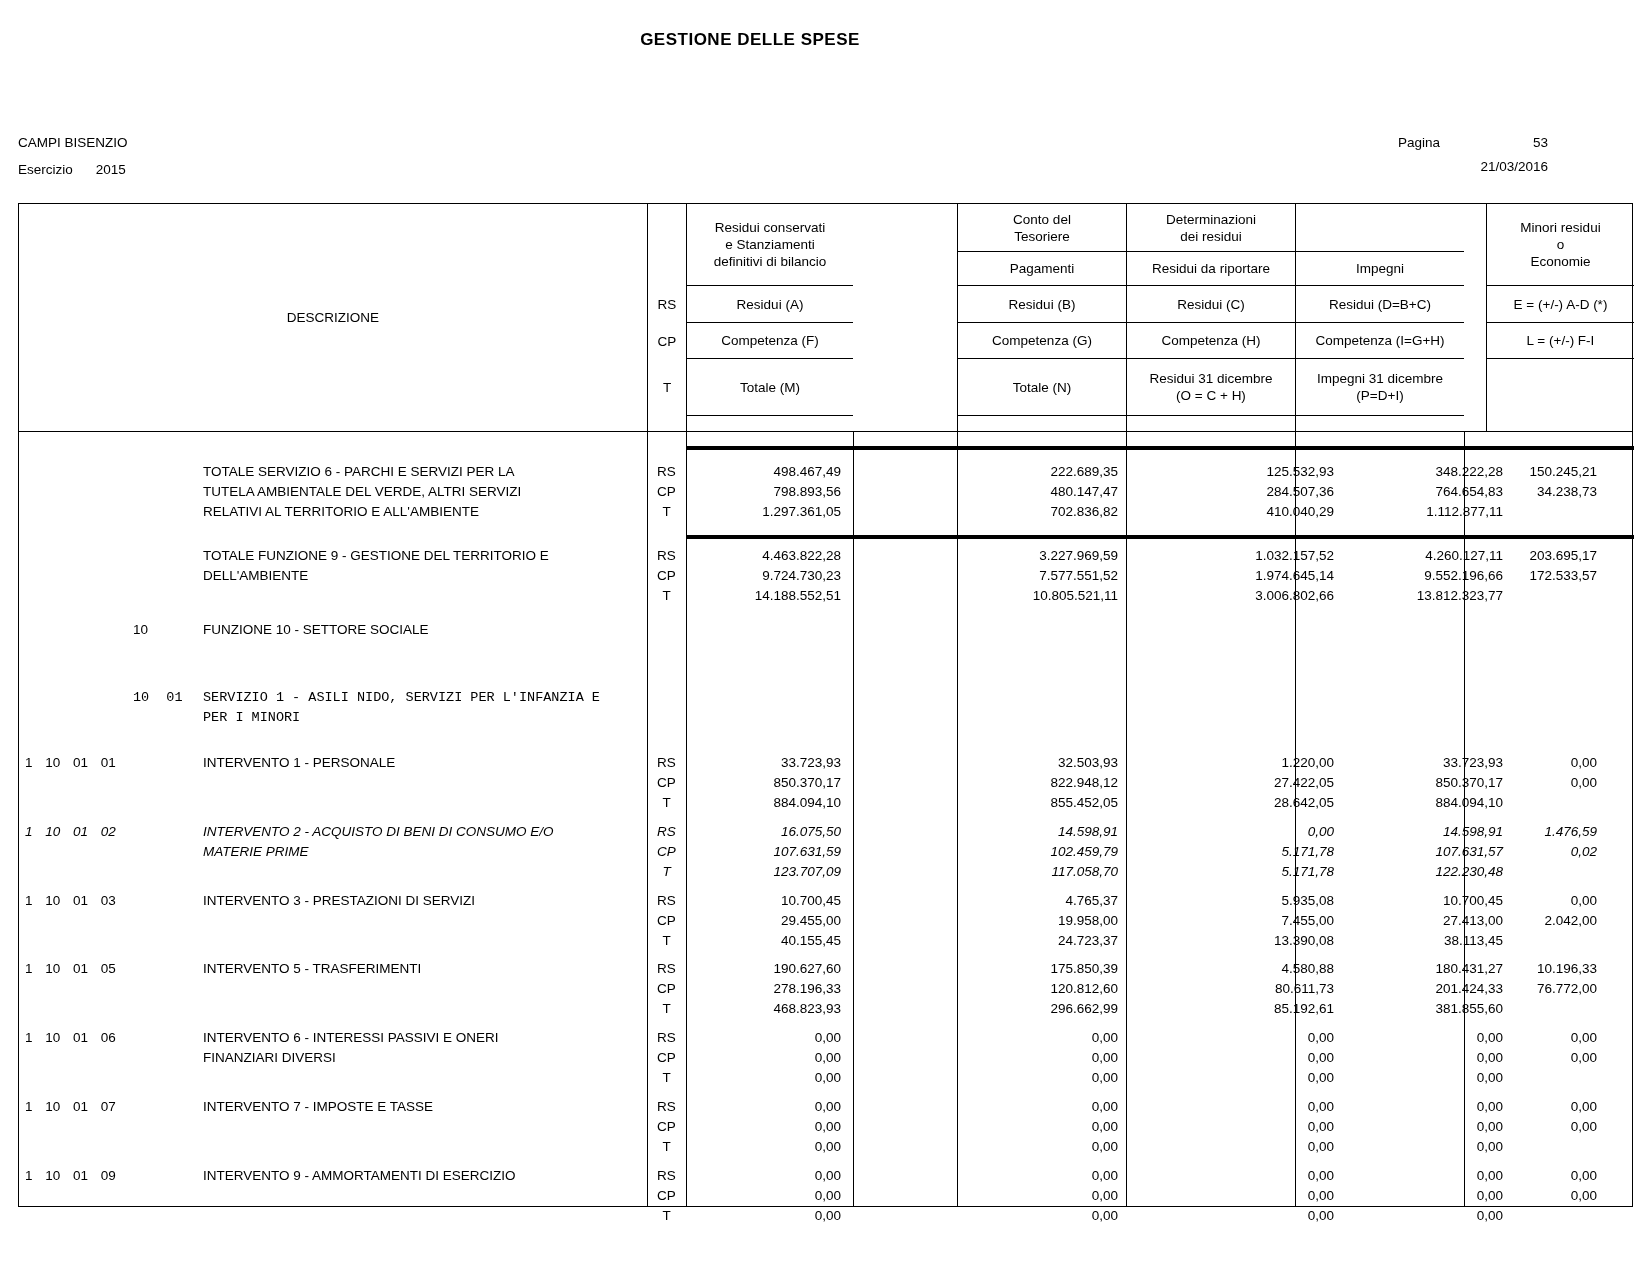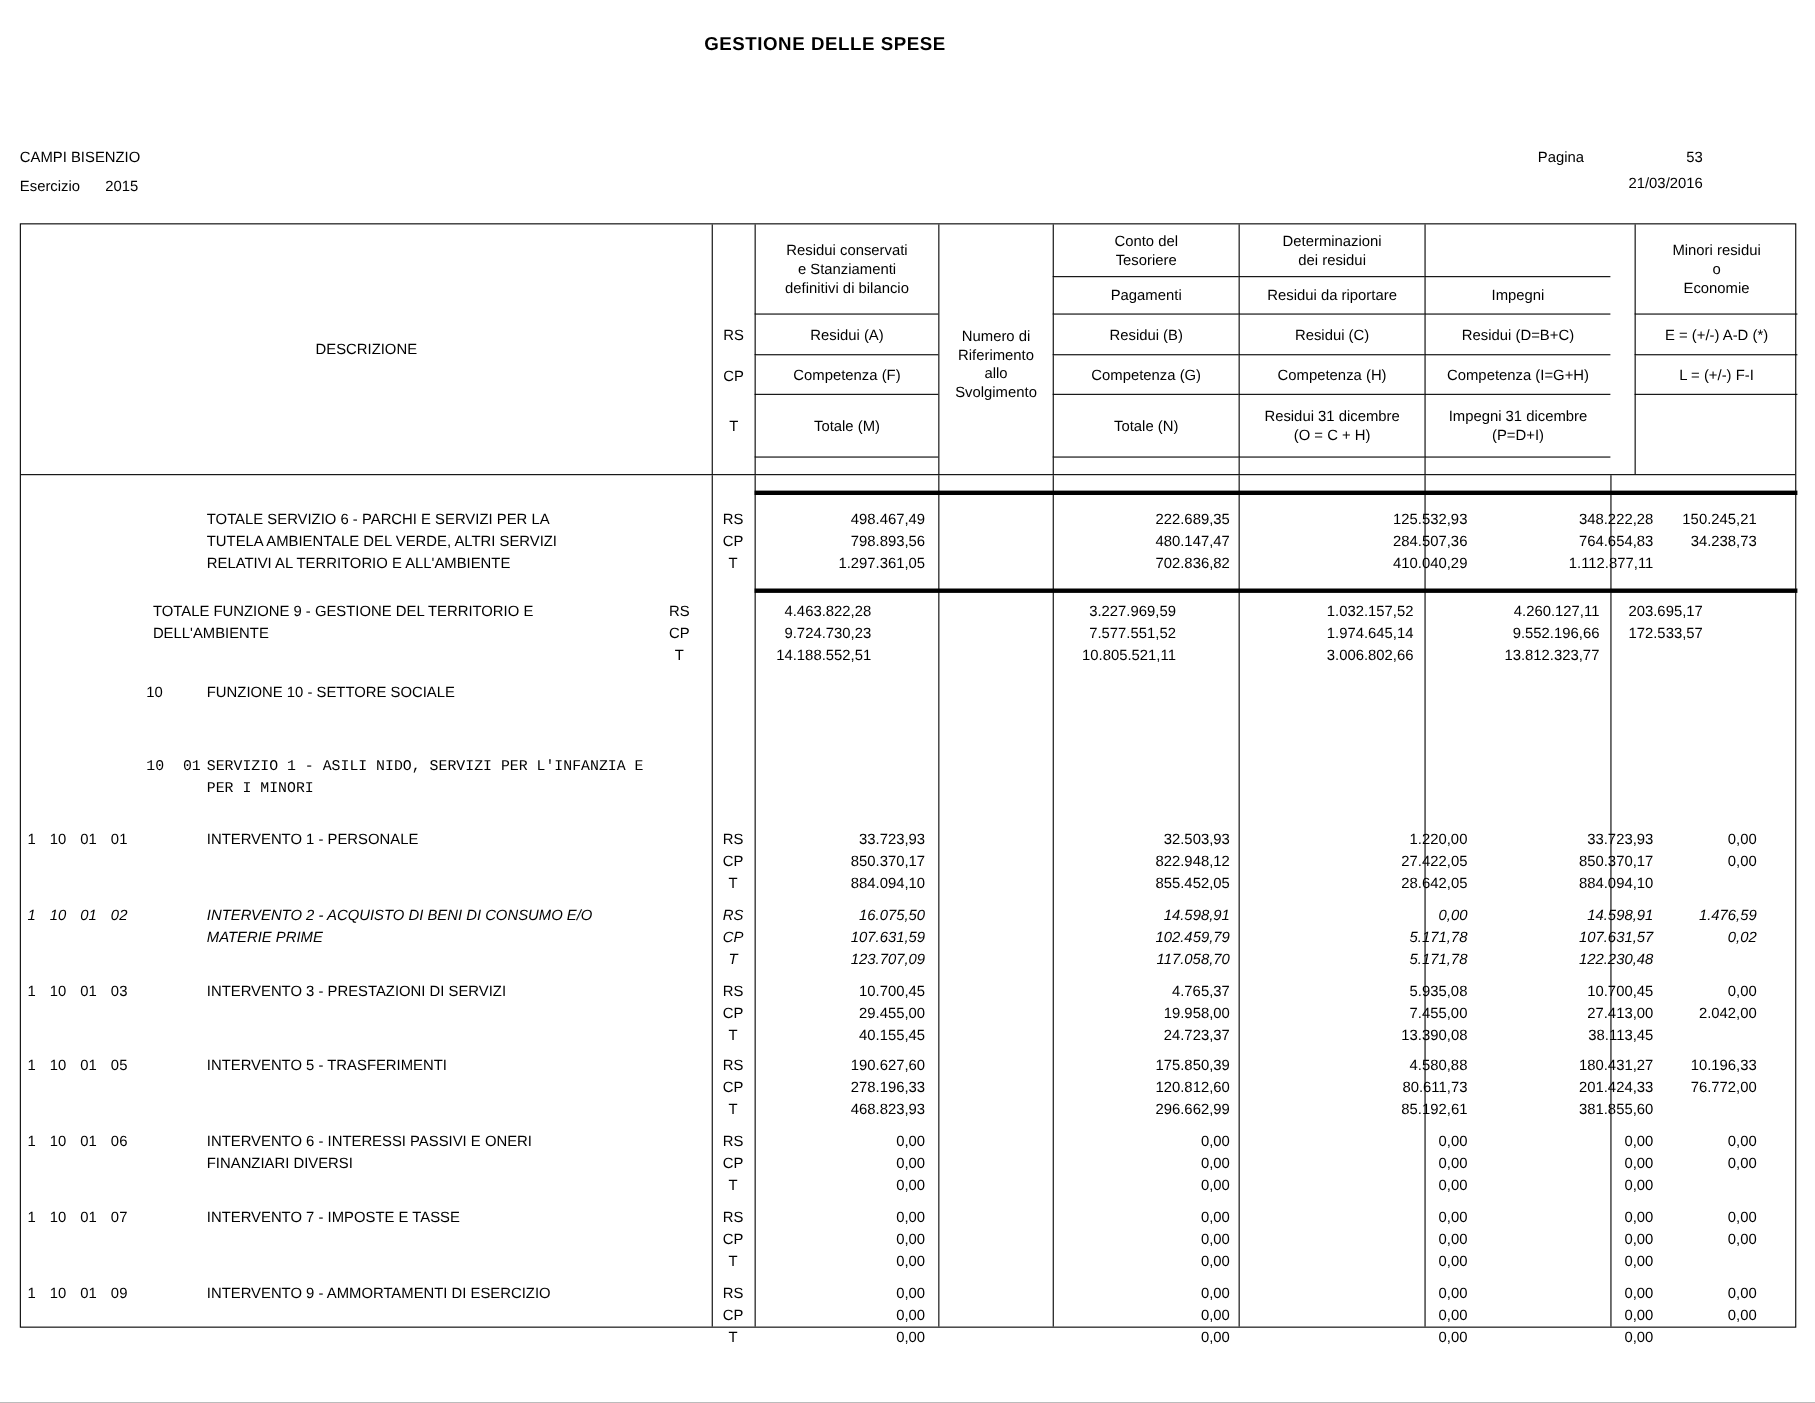--- a/index.html
+++ b/index.html
@@ -45,32 +45,32 @@
   
   .tbody { position: relative; height: 774px; }
   .vl { position: absolute; top: 0; bottom: 0; width: 1px; background: #000; }
   .vl1 { left: 628px; } .vl2 { left: 667px; } .vl3 { left: 834px; } .vl4 { left: 938px; }
   .vl5 { left: 1107px; } .vl6 { left: 1276px; } .vl7 { left: 1445px; }
   .rule { position: absolute; left: 667px; width: 948px; height: 4px; background: #000; }
   .rule-a { top: 14px; } .rule-b { top: 103px; }
 
   .drow { display: flex; align-items: flex-start; }
   .drow:nth-child(1)  { padding-top: 30px; }
-  .drow:nth-child(2)  { padding-top: 24px; justify-content: flex-end; }
+  .drow:nth-child(2)  { padding-top: 24px; }
   .drow:nth-child(3)  { padding-top: 14px; }
   .drow:nth-child(4)  { padding-top: 8px; font-family: Liberation Mono, monospace;  }
   .drow:nth-child(5)  { padding-top: 5px;  }
   .drow:nth-child(6)  { padding-top: 9px; font-style: italic;  }
   .drow:nth-child(7)  { padding-top: 9px;  }
   .drow:nth-child(8)  { padding-top: 8px;  }
   .drow:nth-child(9)  { padding-top: 9px;  }
   .drow:nth-child(10) { padding-top: 9px;  }
   .drow:nth-child(11) { padding-top: 9px;  }
   .c { flex: none; line-height: 20px; }
-  .c-desc { width: 628px; display: flex; }
+  .c-desc { width: 628px; display: flex; gap: 15px; }
   .code { width: 169px; padding-left: 6px; word-spacing: 9px; white-space: pre; flex: none; }
   .code.lvl2 { padding-left: 114px; }
   .desc { flex: 1; white-space: pre-line; padding-right: 8px; }
   .c-rs { width: 39px; text-align: center; }
   .c-a { width: 167px; } .c-numref { width: 104px; }
   .c-b { width: 169px; } .c-c { width: 169px; margin-left: 47px; } .c-d { width: 169px; } .c-e { width: 170px; }
   .num { text-align: right; padding-right: 8px; }
   .c-a.num { padding-right: 12px; }
   .c-e.num { padding-right: 84px; }
   .ln { min-height: 20px; }
@@ -100,24 +100,20 @@
       </div>
 
       <div class="hc c3 span12 bl bb">Residui conservati
 e Stanziamenti
 definitivi di bilancio</div>
       <div class="hc c3 r3 bl bb">Residui (A)</div>
       <div class="hc c3 r4 bl bb">Competenza (F)</div>
       <div class="hc c3 r5 bl bb">Totale (M)</div>
       <div class="hc c3 r6 bl"></div>
 
-      <div class="hc h-num bl">Numero di
-Riferimento
-allo
-Svolgimento</div>
 
       <div class="hc c5 r1 bl bb">Conto del
 Tesoriere</div>
       <div class="hc c5 r2 bl bb">Pagamenti</div>
       <div class="hc c5 r3 bl bb">Residui (B)</div>
       <div class="hc c5 r4 bl bb">Competenza (G)</div>
       <div class="hc c5 r5 bl bb">Totale (N)</div>
       <div class="hc c5 r6 bl"></div>
 
       <div class="hc c6 r1 bl bb">Determinazioni

